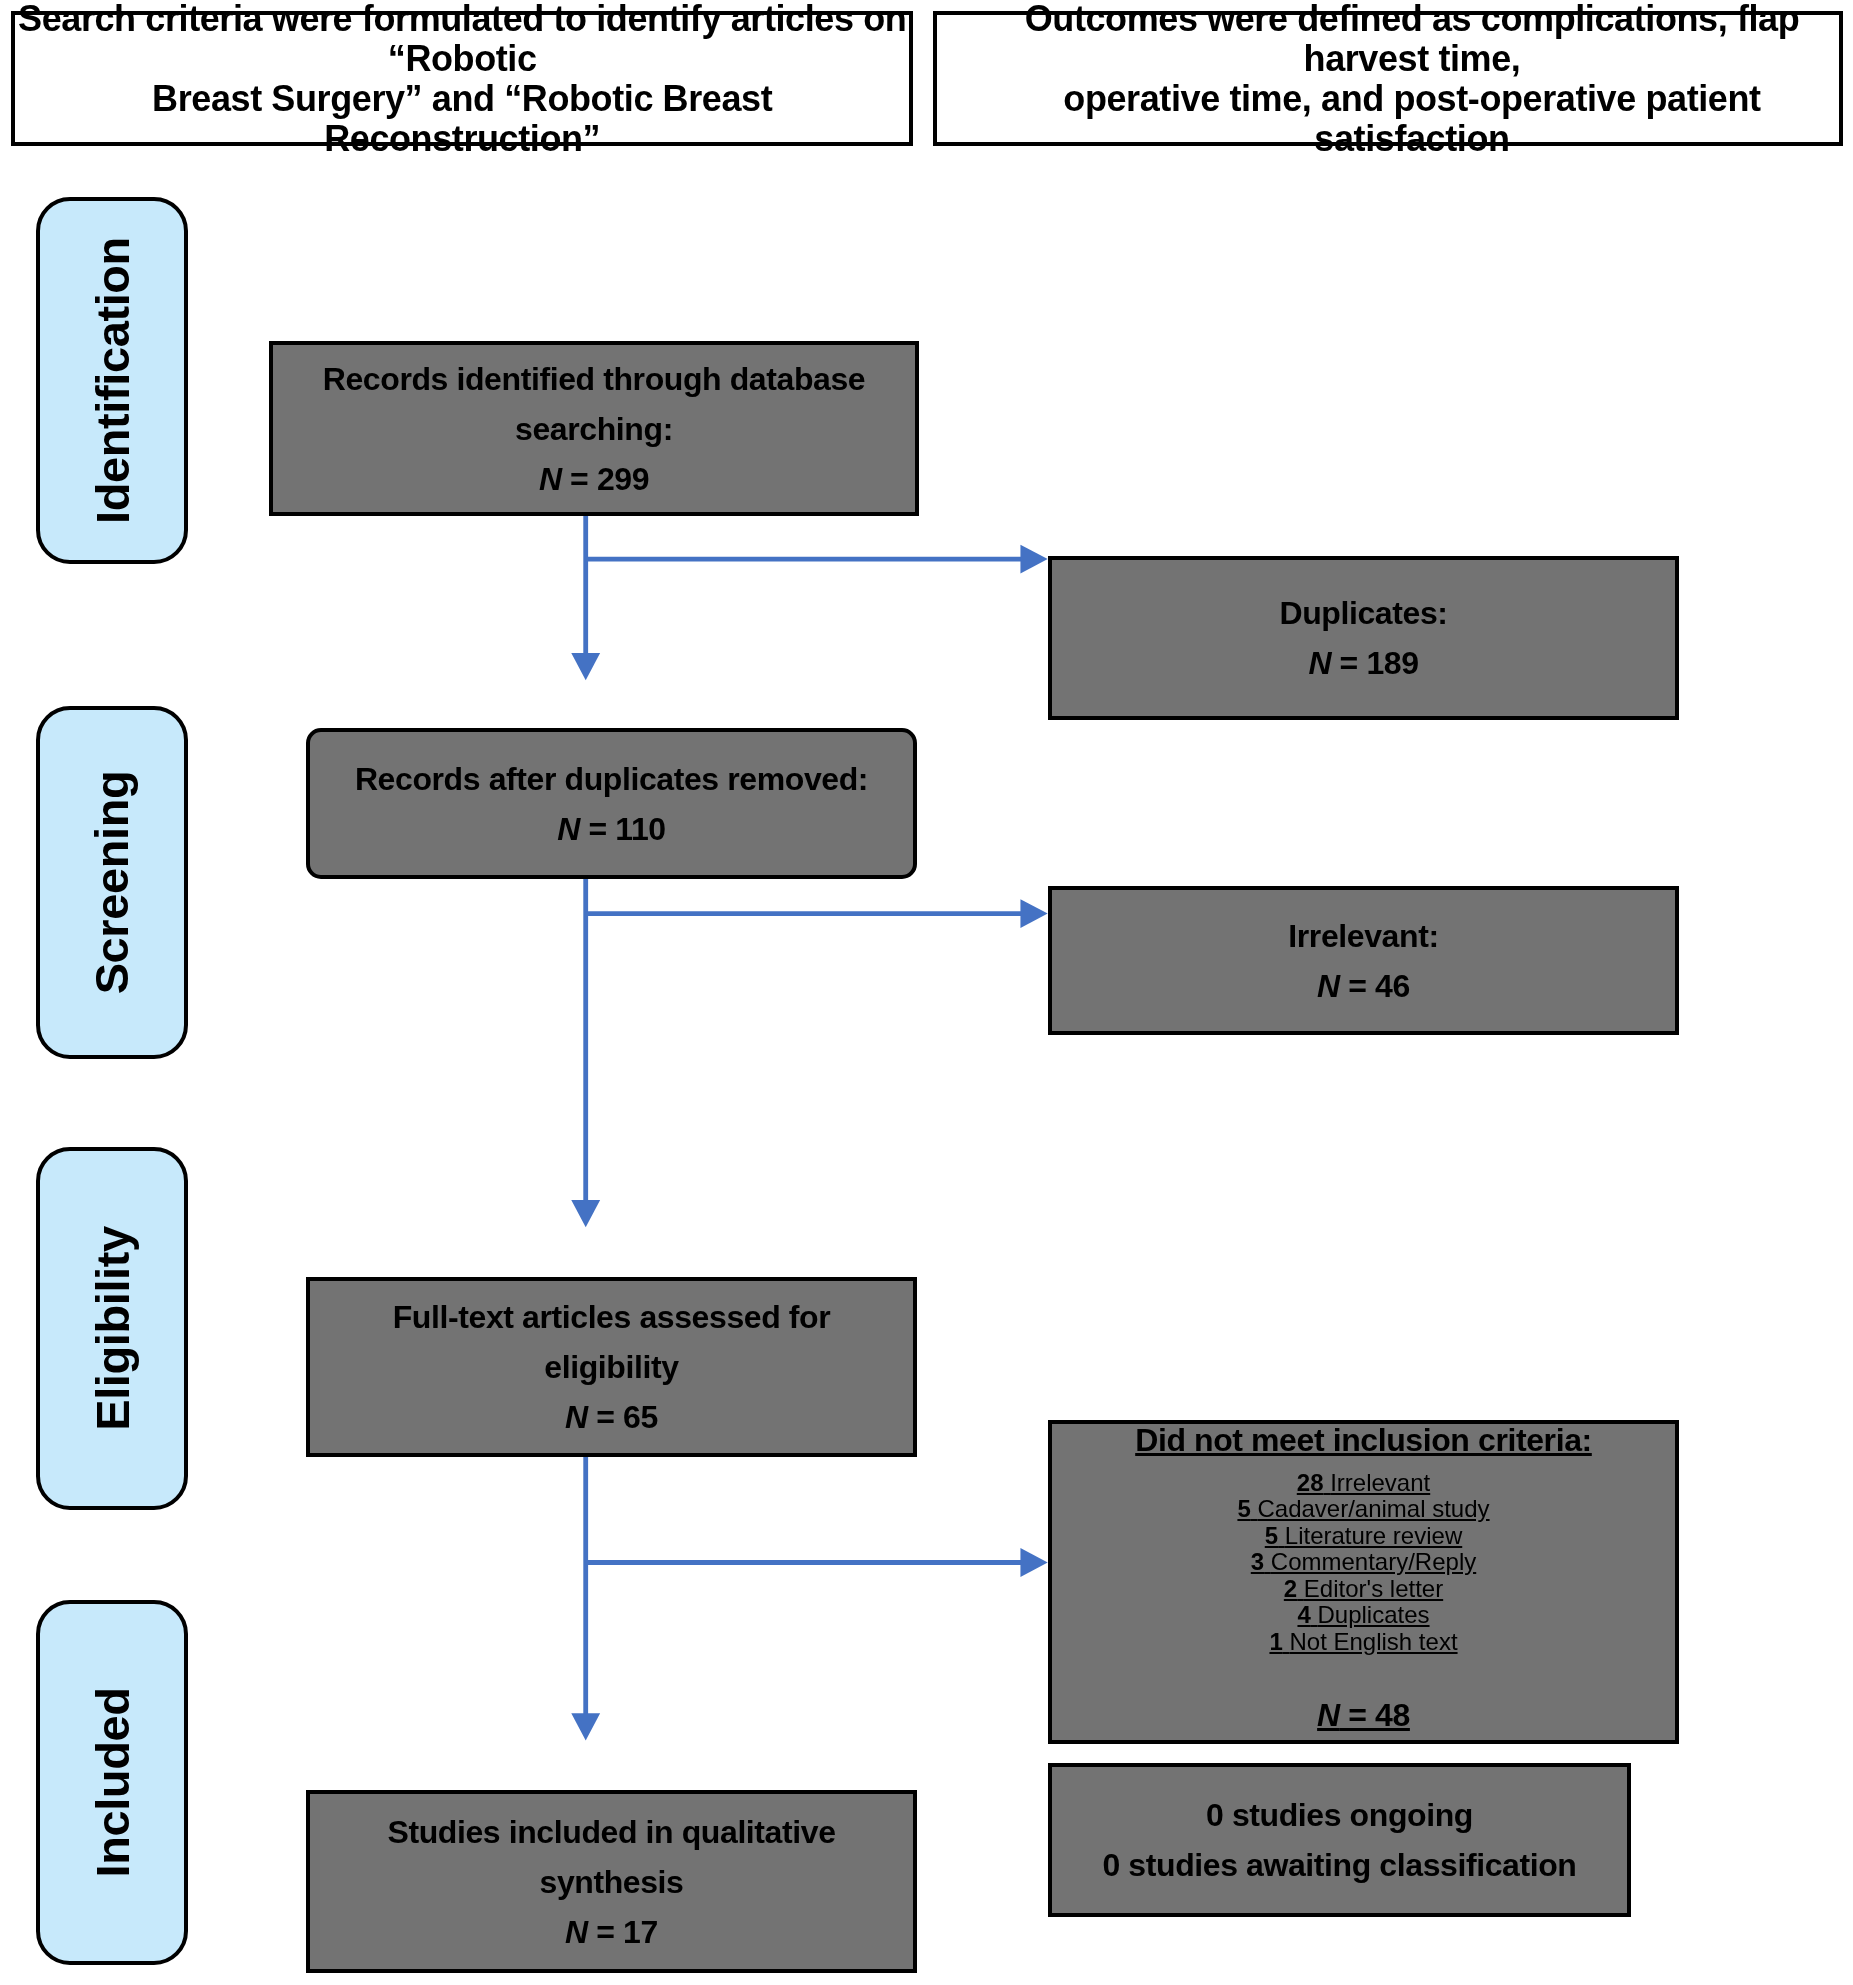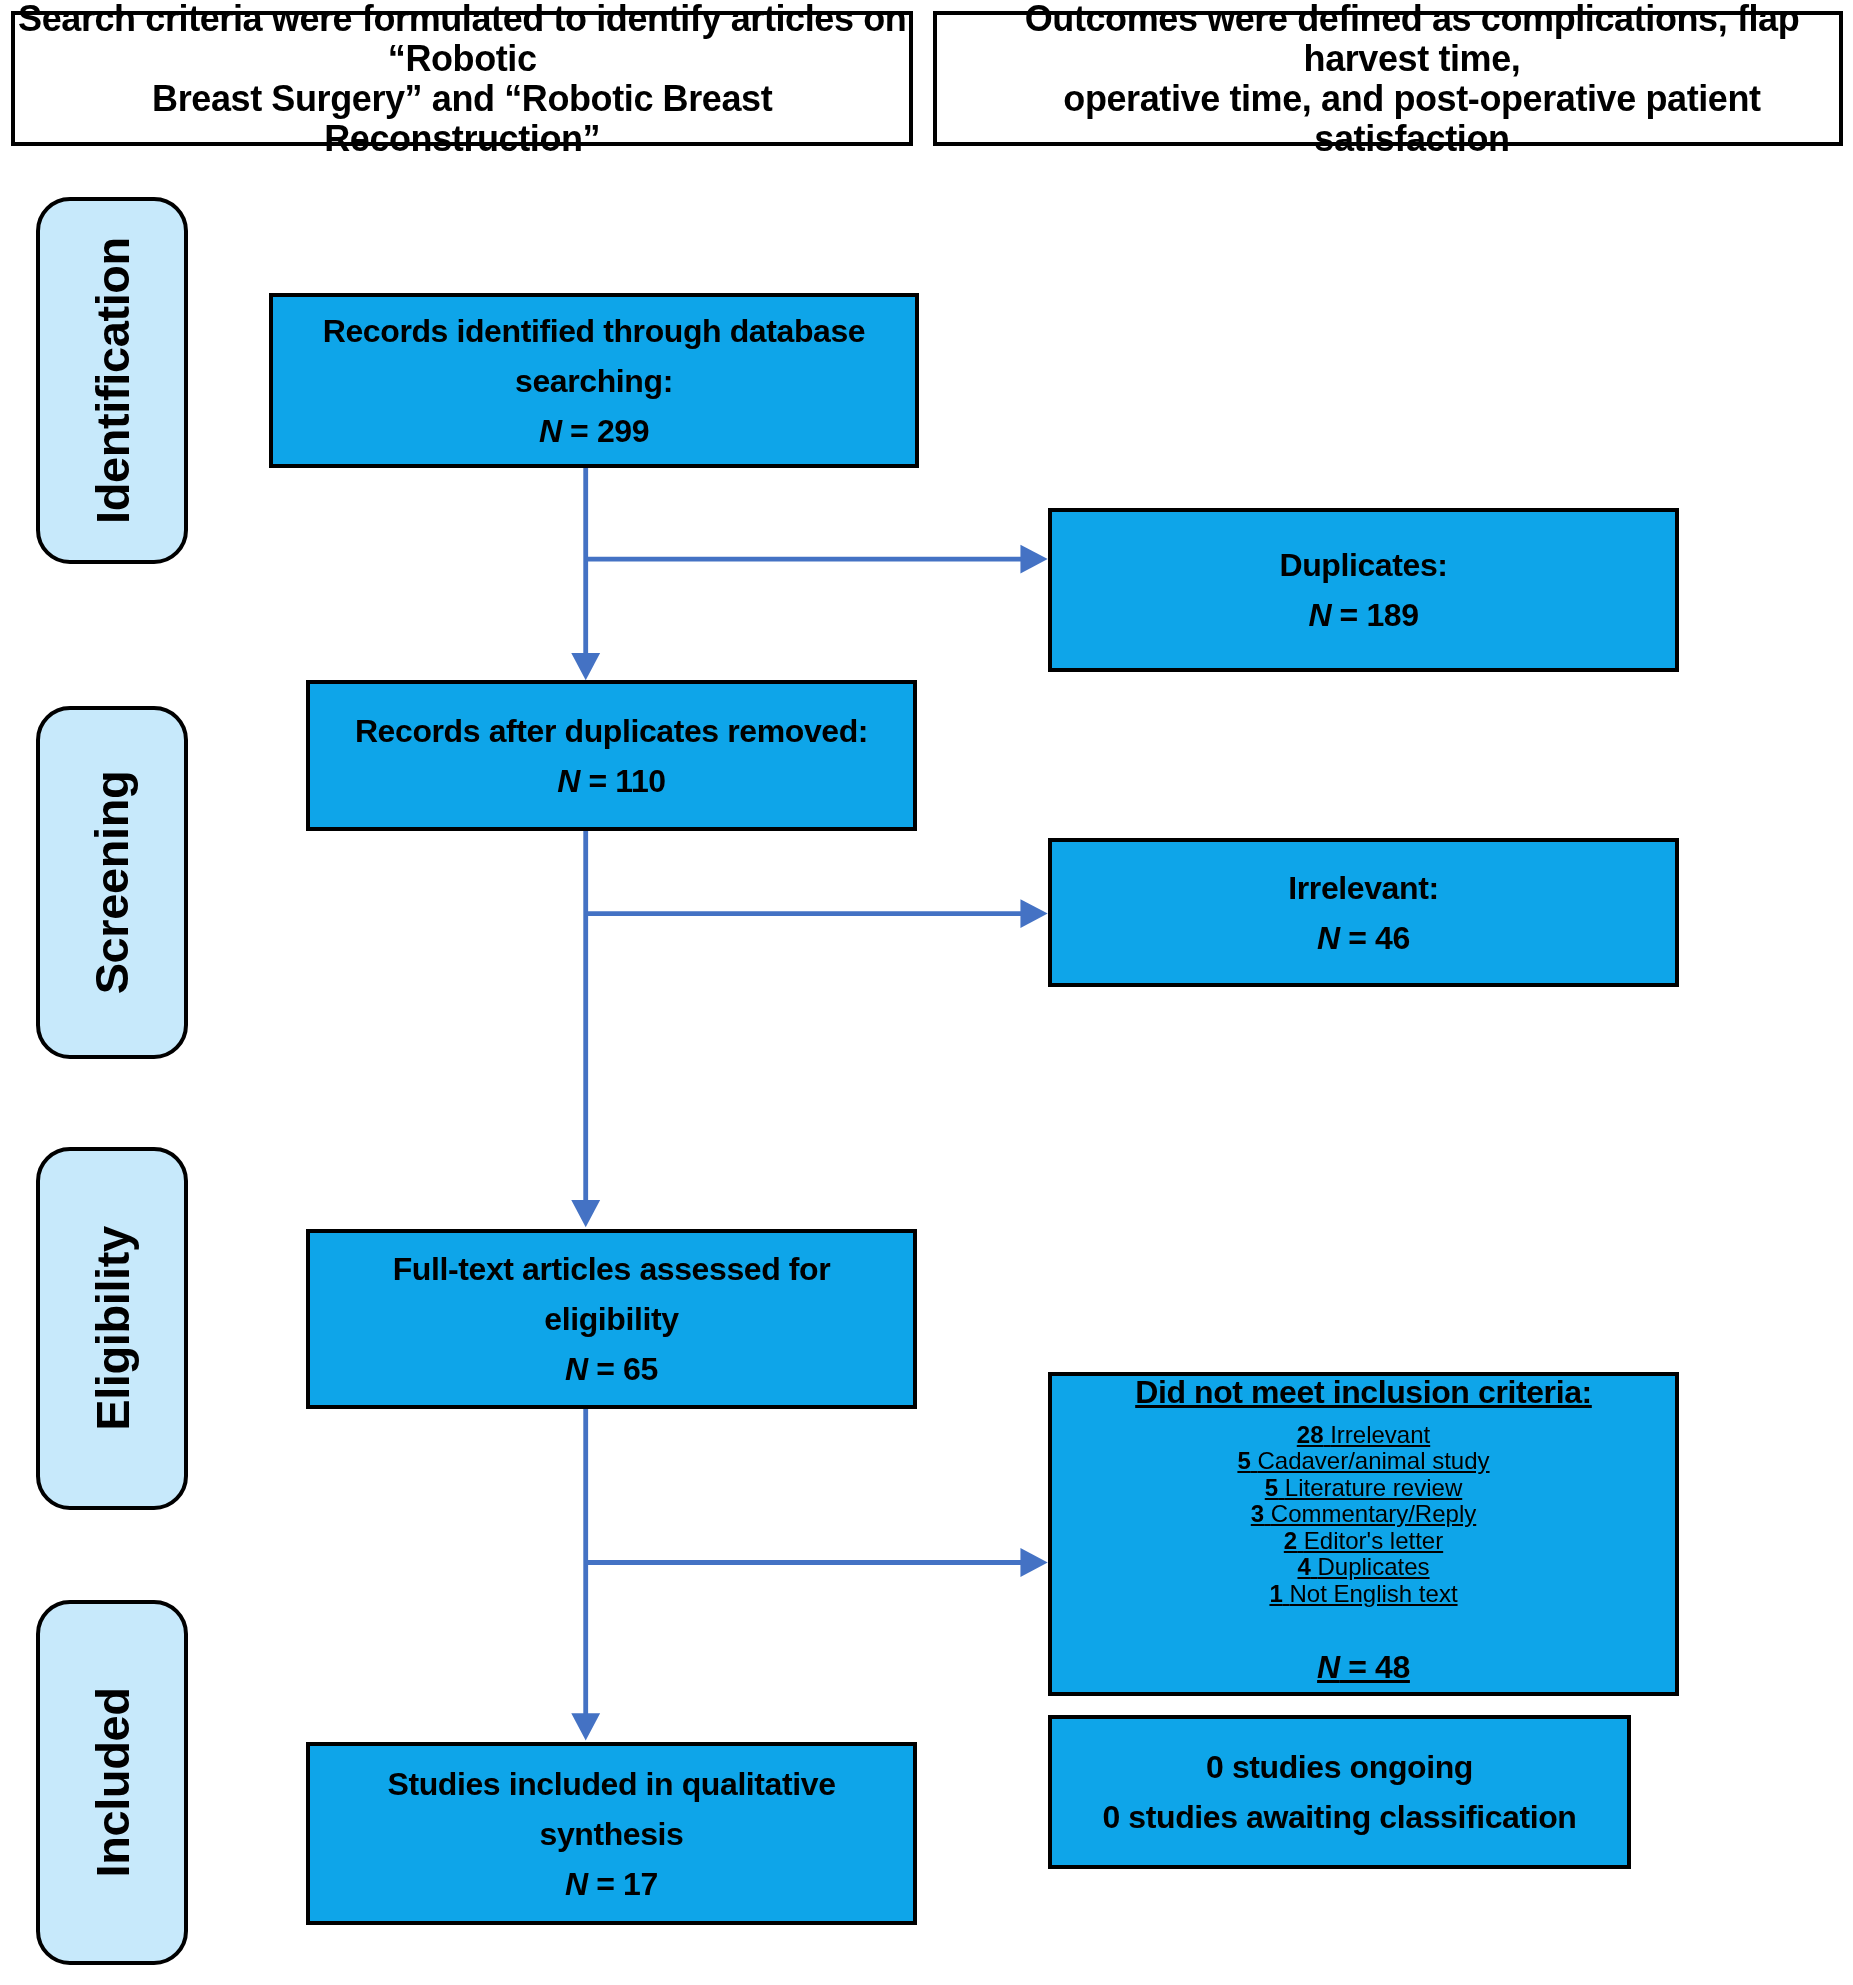--- a/index.html
+++ b/index.html
@@ -44,31 +44,32 @@
     transform: rotate(-90deg);
     white-space: nowrap;
     font-weight: bold;
     font-size: 47px;
     letter-spacing: -0.4px;
   }
 
   
   .flow-box {
     border: 4px solid #000;
-    background: #0ea5e9;
+    background: #737373;
     display: flex;
     flex-direction: column;
     justify-content: center;
     align-items: center;
     text-align: center;
     font-weight: bold;
     font-size: 32px;
     line-height: 50px;
     letter-spacing: -0.4px;
     padding: 0 20px;
+    margin-top: 48px;
   }
   .flow-box .line { white-space: nowrap; }
   .nline i { font-style: italic; }
 
   
   .notmet {
     justify-content: flex-end;
     padding-top: 27px;
     text-decoration: underline;
   }
@@ -138,21 +139,21 @@
       <polygon points="1272,1930 1272,1966 1306,1948" stroke="none"></polygon>
     </g>
   </svg>
 
   <div class="abs flow-box" style="left:269px; top:293px; width:650px; height:175px;">
     <div class="line">Records identified through database</div>
     <div class="line">searching:</div>
     <div class="nline"><i>N</i><span> = 299</span></div>
   </div>
 
-  <div class="abs flow-box" style="left:306px; top:680px; width:611px; height:151px;">
+  <div class="abs flow-box" style="left:306px; top:680px; width:611px; height:151px;border-radius:15px;">
     <div class="line">Records after duplicates removed:</div>
     <div class="nline"><i>N</i><span> = 110</span></div>
   </div>
 
   <div class="abs flow-box" style="left:306px; top:1229px; width:611px; height:180px;">
     <div class="line">Full-text articles assessed for</div>
     <div class="line">eligibility</div>
     <div class="nline"><i>N</i><span> = 65</span></div>
   </div>
 

